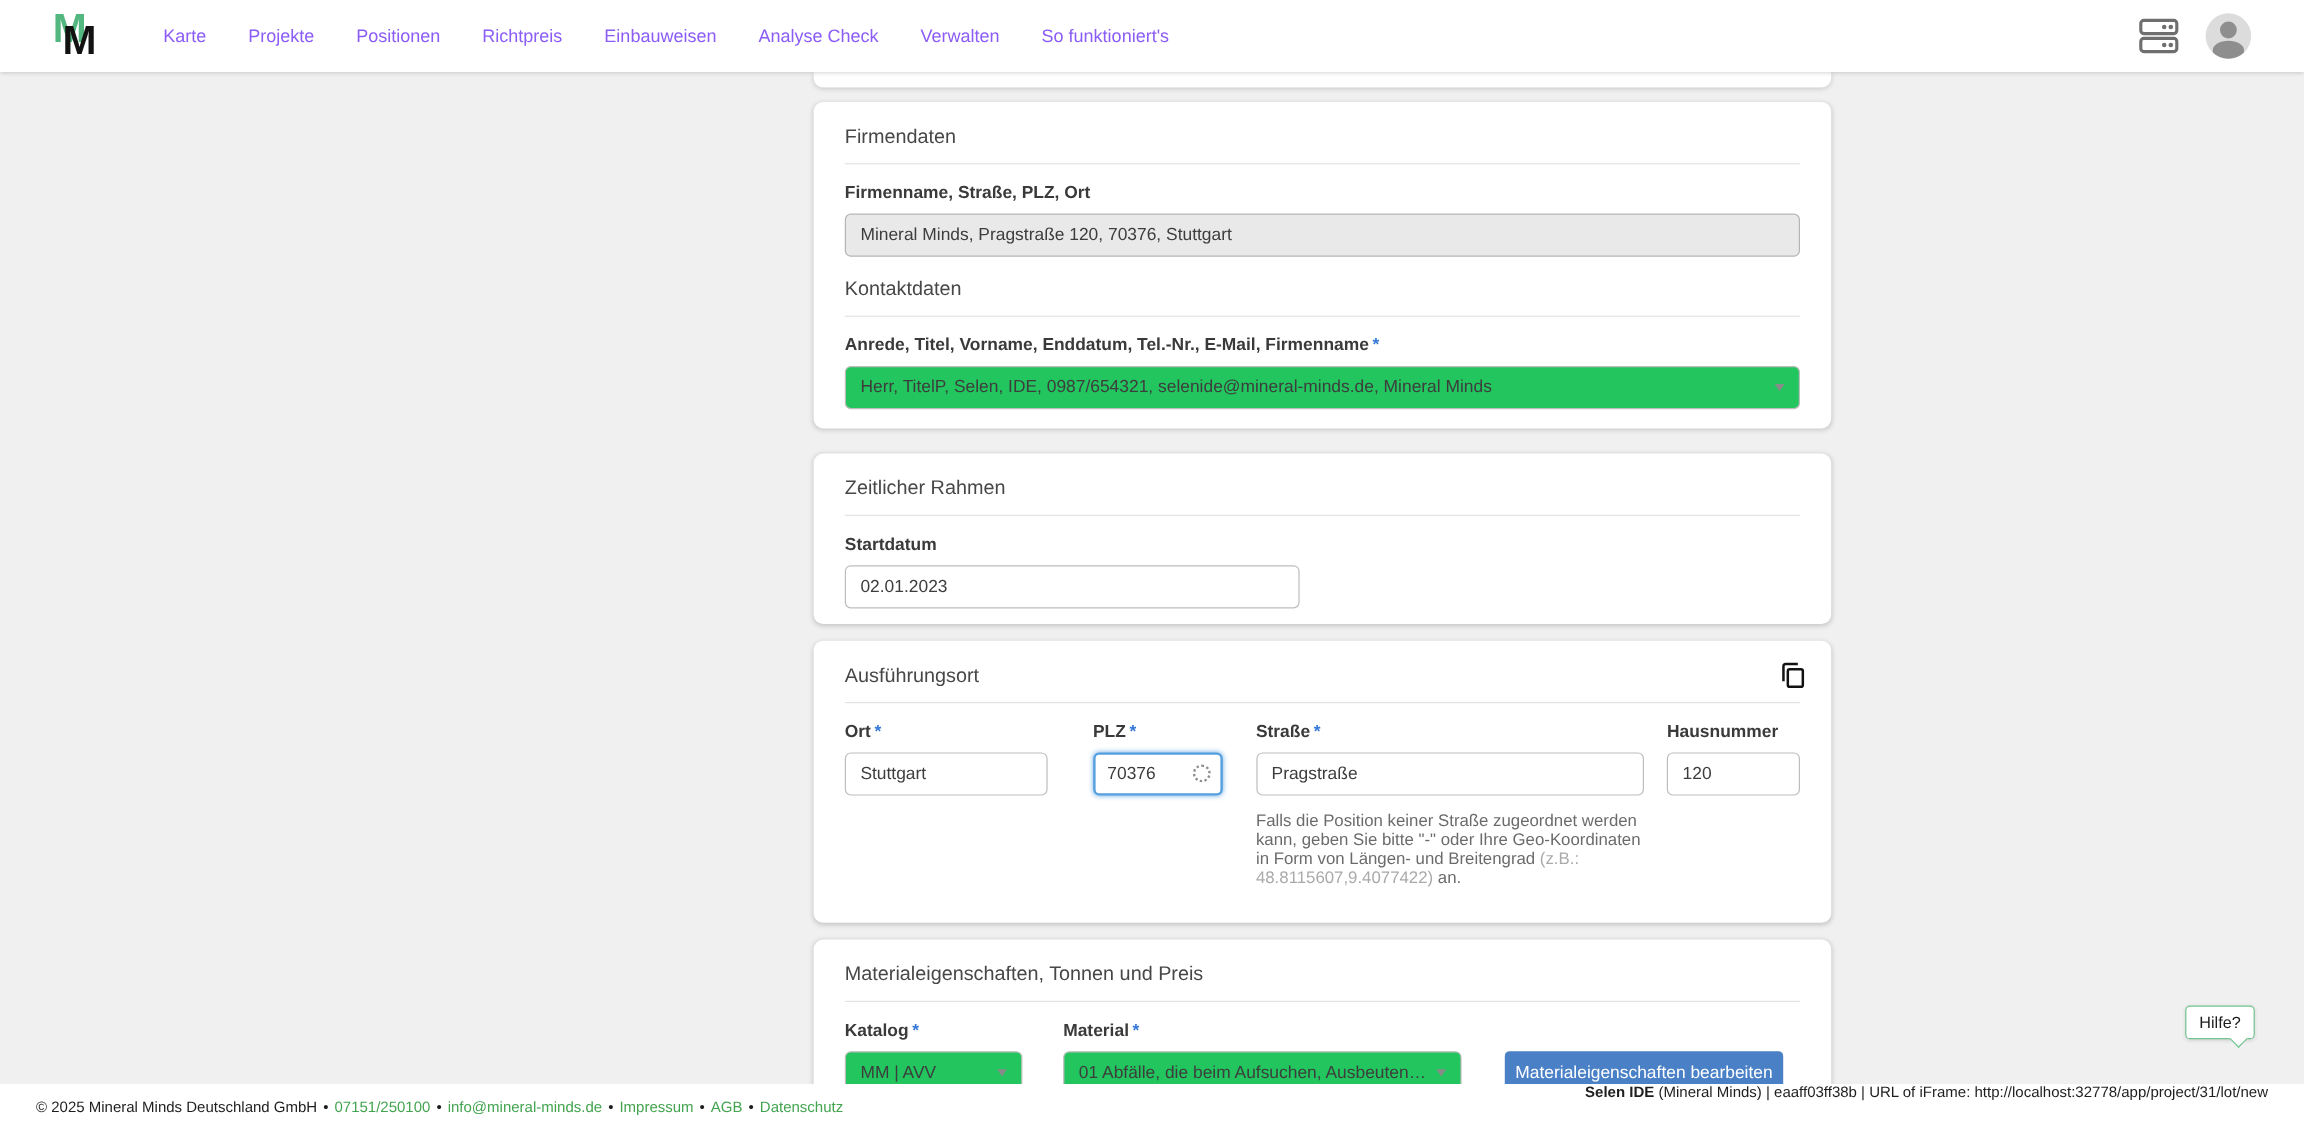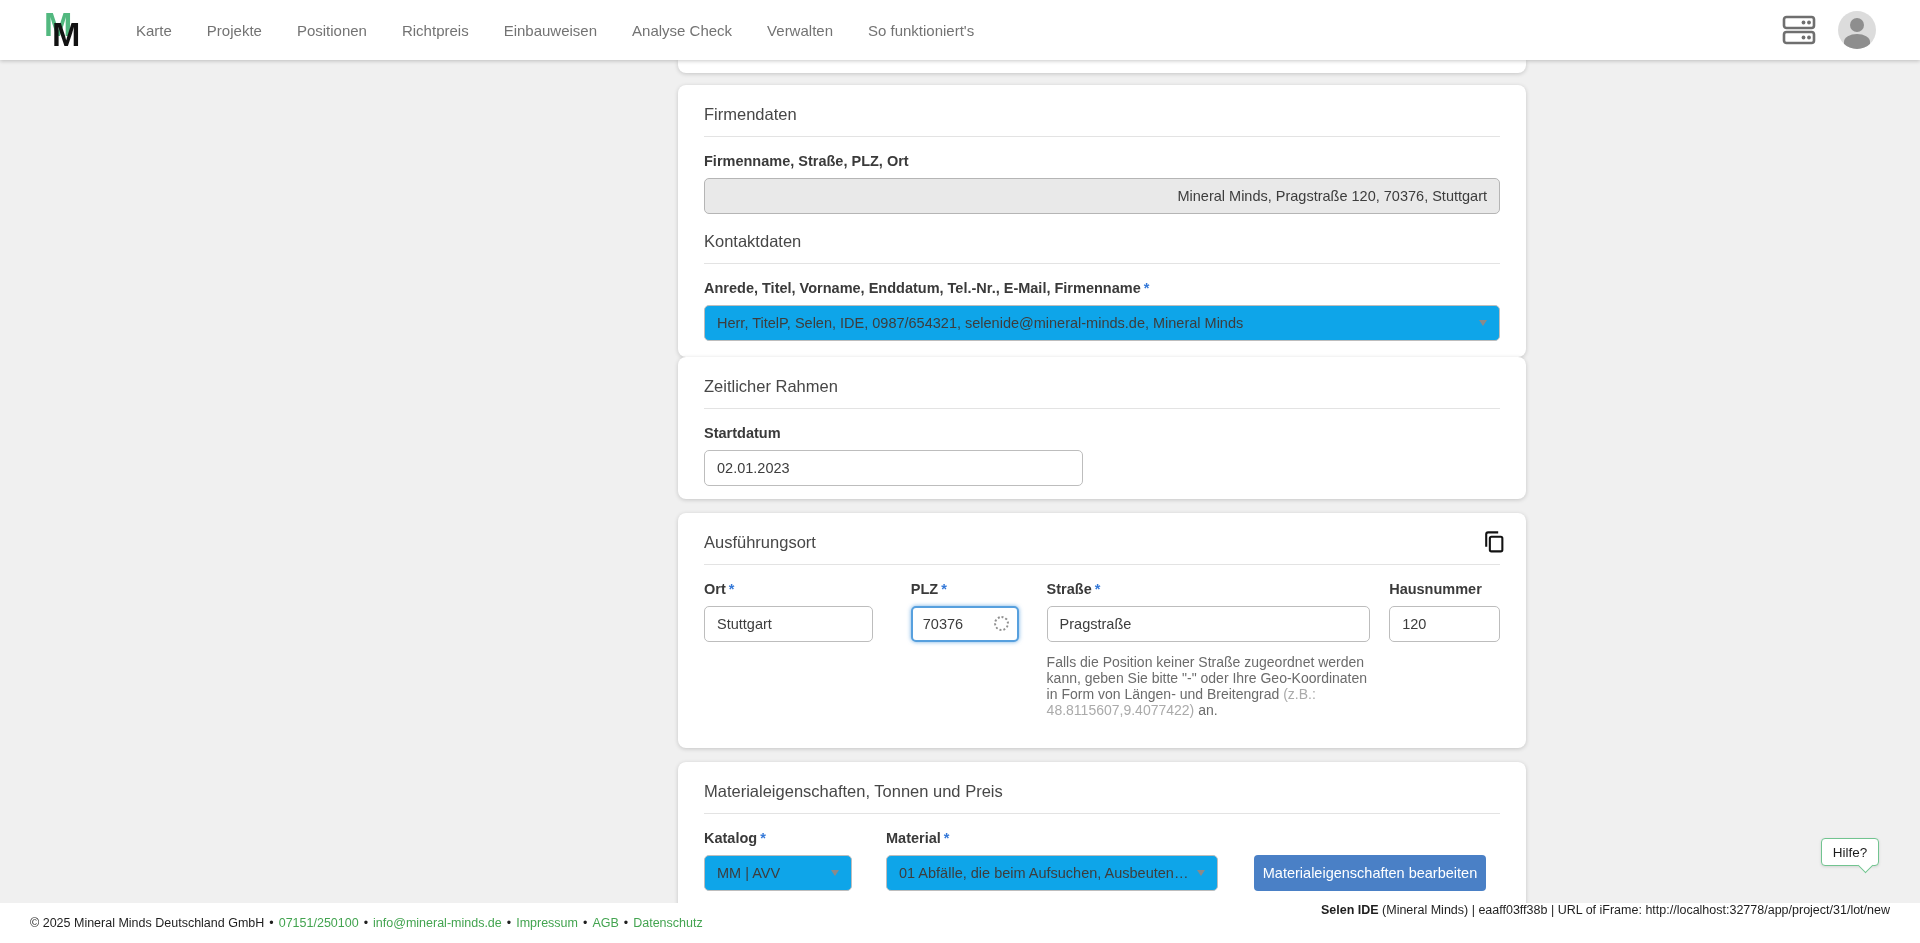--- a/index.html
+++ b/index.html
@@ -15,63 +15,63 @@
   .navbar {
     position: fixed; top: 0; left: 0; width: 100%; height: 60px;
     background: #ffffff; display: flex; align-items: center;
     box-shadow: 0 1px 4px rgba(0,0,0,.22); z-index: 30;
   }
   .logo { position: relative; width: 52px; height: 50px; margin-left: 40px; cursor: pointer; }
   .logo span { position: absolute; font-weight: bold; font-size: 34px; line-height: 34px; }
   .logo .m-green { color: #52b87f; left: 4px; top: 2px; }
   .logo .m-black { color: #121212; left: 12px; top: 12px; }
   .nav-menu { display: flex; align-items: center; margin-left: 44px; gap: 35px; }
-  .nav-item { font-size: 15px; font-weight: 500; color: #737373; cursor: pointer; white-space: nowrap; }
+  .nav-item { font-size: 15px; font-weight: 500; color: #8b5cf6; cursor: pointer; white-space: nowrap; }
   .nav-right { margin-left: auto; margin-right: 44px; display: flex; align-items: center; gap: 22px; }
   .dns-icon { cursor: pointer; display: block; }
   .avatar {
     width: 38px; height: 38px; border-radius: 50%; background: #dcdcdc;
     position: relative; overflow: hidden; cursor: pointer;
   }
   .avatar .head { position: absolute; width: 14px; height: 14px; border-radius: 50%; background: #8e8e8e; left: 12px; top: 7px; }
   .avatar .body { position: absolute; width: 26px; height: 16px; border-radius: 50% 50% 0 0; background: #8e8e8e; left: 6px; top: 23px; }
 
   
   .content { position: absolute; left: 678px; top: 60px; width: 848px; }
   .partial-card {
     height: 13px; background: #ffffff; border-radius: 0 0 8px 8px;
     box-shadow: 0 1px 4px rgba(0,0,0,.18); margin-bottom: 12px;
   }
   .card {
     background: #ffffff; border-radius: 8px;
     box-shadow: 0 1px 4px rgba(0,0,0,.18);
     padding: 20px 26px 16px 26px; position: relative;
   }
-  .card-1 { padding-bottom: 16px; }
+  .card-1 { margin-bottom: 21px; padding-bottom: 16px; }
   .card-2 { margin-bottom: 14px; padding-bottom: 13px; }
   .card-3 { margin-bottom: 14px; padding-bottom: 30px; }
   .card-4 { height: 166px; }
 
   .card-title { font-size: 16.5px; font-weight: 400; color: #474747; line-height: 19px; margin-bottom: 12px; }
   .divider { border-bottom: 1px solid #e3e3e3; margin-bottom: 16px; }
   .section-gap { height: 18px; }
 
   .field-label { font-size: 14.5px; font-weight: 700; color: #3a3a3a; line-height: 17px; margin-bottom: 8px; white-space: nowrap; }
   .req { color: #3579d8; font-weight: 700; margin-left: 3px; }
 
   .text-input {
     width: 100%; height: 36px; border: 1px solid #bdbdbd; border-radius: 5px;
     padding: 0 12px; font-size: 14.5px; color: #3d3d3d; background: #fff;
     font-family: "Liberation Sans", sans-serif; outline: none;
   }
-  .text-input.readonly { background: #e9e9e9; border-color: #b5b5b5; text-align: right; }
+  .text-input.readonly { background: #e9e9e9; border-color: #b5b5b5; }
 
   .select {
     width: 100%; height: 36px; border: 1px solid #bdbdbd; border-radius: 5px;
-    padding: 0 12px; font-size: 14.5px; color: #3d3d3d; background: #0ea5e9;
+    padding: 0 12px; font-size: 14.5px; color: #3d3d3d; background: #22c55e;
     display: flex; align-items: center; justify-content: space-between; cursor: pointer;
   }
   .select .sel-text { overflow: hidden; white-space: nowrap; text-overflow: ellipsis; }
   .chevron {
     width: 0; height: 0; flex: 0 0 auto; margin-left: 8px;
     border-left: 4.5px solid transparent; border-right: 4.5px solid transparent;
     border-top: 6px solid #8a8a8a;
   }
 
   .two-col { display: flex; gap: 32px; }

